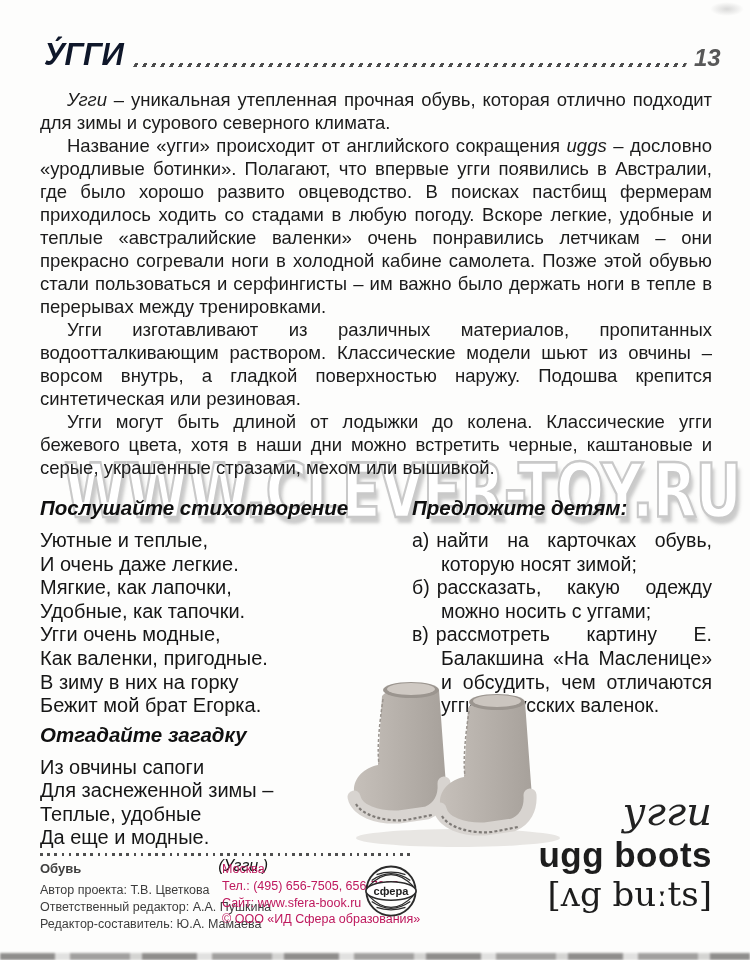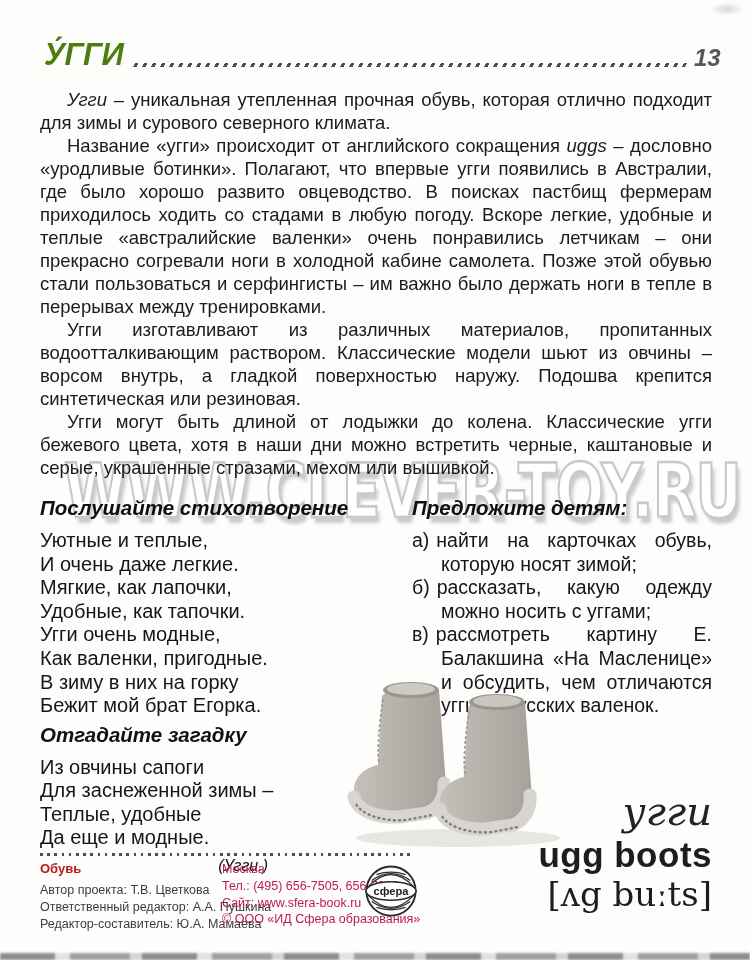--- a/index.html
+++ b/index.html
@@ -1,21 +1,21 @@
 <!DOCTYPE html>
 <html><head>
 <meta charset="utf-8">
 <style>
   html,body{margin:0;padding:0;background:#e9e9e9;}
   .page{position:relative;width:750px;height:960px;background:#fdfdfc;overflow:hidden;
         font-family:"Liberation Sans",sans-serif;color:#1b1b1b;}
 
   
   .header-title{position:absolute;left:44px;top:37px;font-style:italic;font-weight:bold;
-        font-size:31px;letter-spacing:-0.5px;color:#4d7c0f;z-index:2;}
+        font-size:31px;letter-spacing:-0.5px;color:#0f172a;z-index:2;}
   .leader{position:absolute;left:134px;top:63px;width:552px;height:4px;z-index:2;
         background:repeating-linear-gradient(90deg,#4c4c4c 0 3.5px,transparent 3.5px 9px);
         transform:skewX(-28deg);}
   .page-num{position:absolute;left:694px;top:44px;font-style:italic;font-weight:bold;
         font-size:24px;color:#585858;z-index:2;}
 
   
   .article{position:absolute;left:40px;top:88px;width:672px;font-size:18.5px;line-height:23px;
         text-align:justify;z-index:2;}
   .article p{margin:0;text-indent:27px;}
@@ -48,21 +48,21 @@
         font-family:"DejaVu Serif",serif;font-style:italic;font-size:40px;}
   .vocab-en{position:absolute;right:38px;top:835px;z-index:2;color:#1d1d1d;
         font-weight:bold;font-size:35px;letter-spacing:0.5px;}
   .vocab-tr{position:absolute;right:38px;top:874px;z-index:2;color:#1d1d1d;
         font-family:"DejaVu Serif",serif;font-size:34px;}
 
   
   .fsep{position:absolute;left:40px;top:853px;width:374px;height:3px;z-index:2;
         background:repeating-linear-gradient(90deg,#4f4f4f 0 2.6px,transparent 2.6px 7.2px);}
   .fleft{position:absolute;left:40px;top:861px;z-index:2;color:#3c3c3c;}
-  .ftitle{font-weight:bold;font-size:13px;margin-bottom:6px;color:#b91c1c;}
+  .ftitle{font-weight:bold;font-size:13px;margin-bottom:6px;color:#404040;}
   .fline{font-size:12.5px;line-height:16.8px;}
   .fmid{position:absolute;left:222px;top:861px;z-index:2;color:#be185d;}
   .logo{position:absolute;left:364px;top:864px;z-index:2;}
 
   
   .scan-edge{position:absolute;left:0;bottom:0;width:100%;height:7px;z-index:3;filter:blur(1px);
         background:repeating-linear-gradient(90deg,rgba(70,68,66,0.6) 0 55px,rgba(70,68,66,0.15) 55px 70px,
         rgba(70,68,66,0.5) 70px 130px,rgba(70,68,66,0.22) 130px 142px);}
   .smudge{position:absolute;left:710px;top:2px;width:34px;height:14px;z-index:1;
         background:radial-gradient(ellipse at center,rgba(150,150,150,0.35),transparent 70%);}

